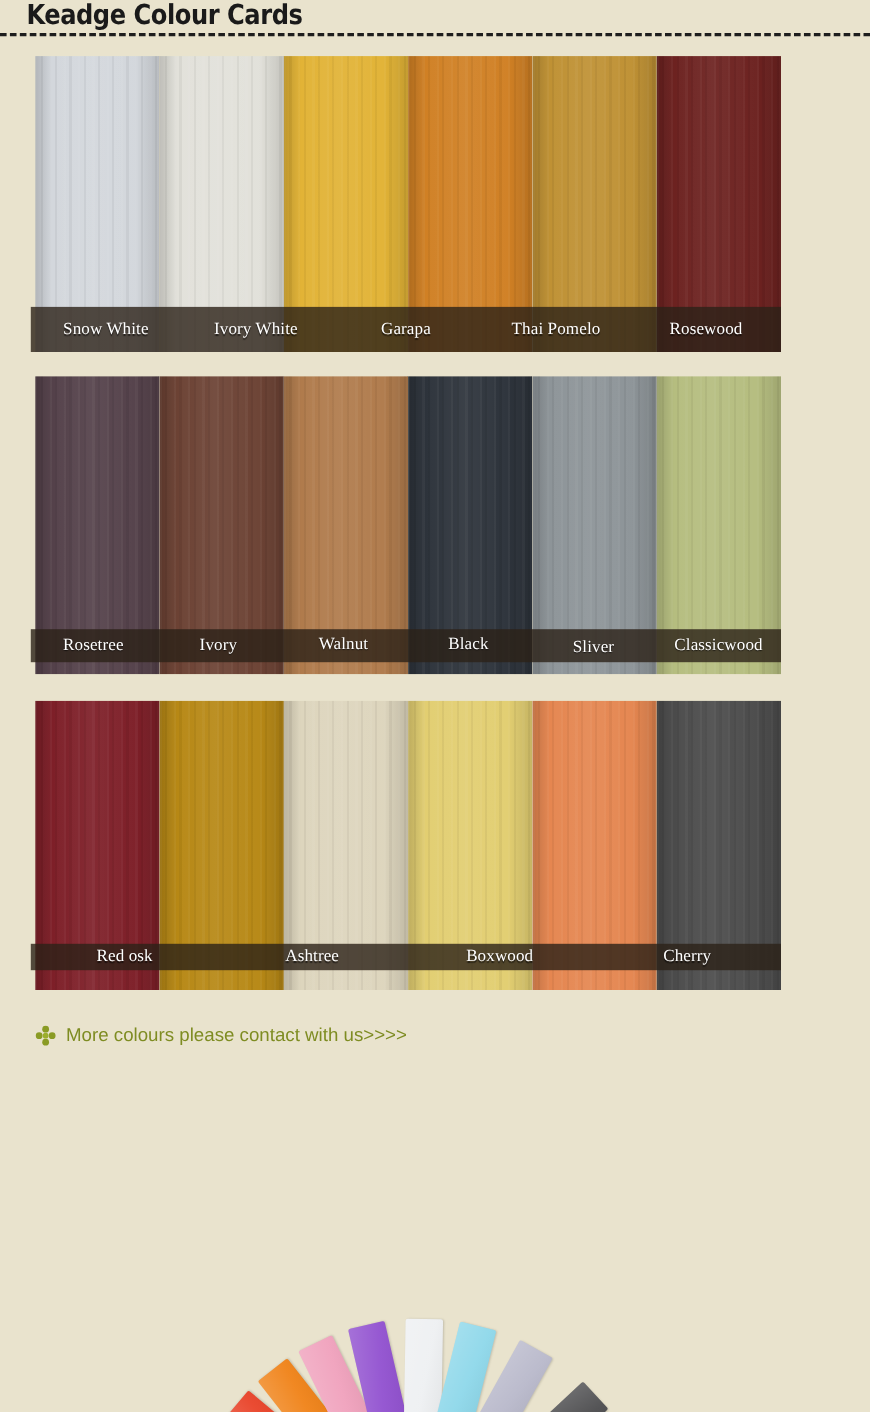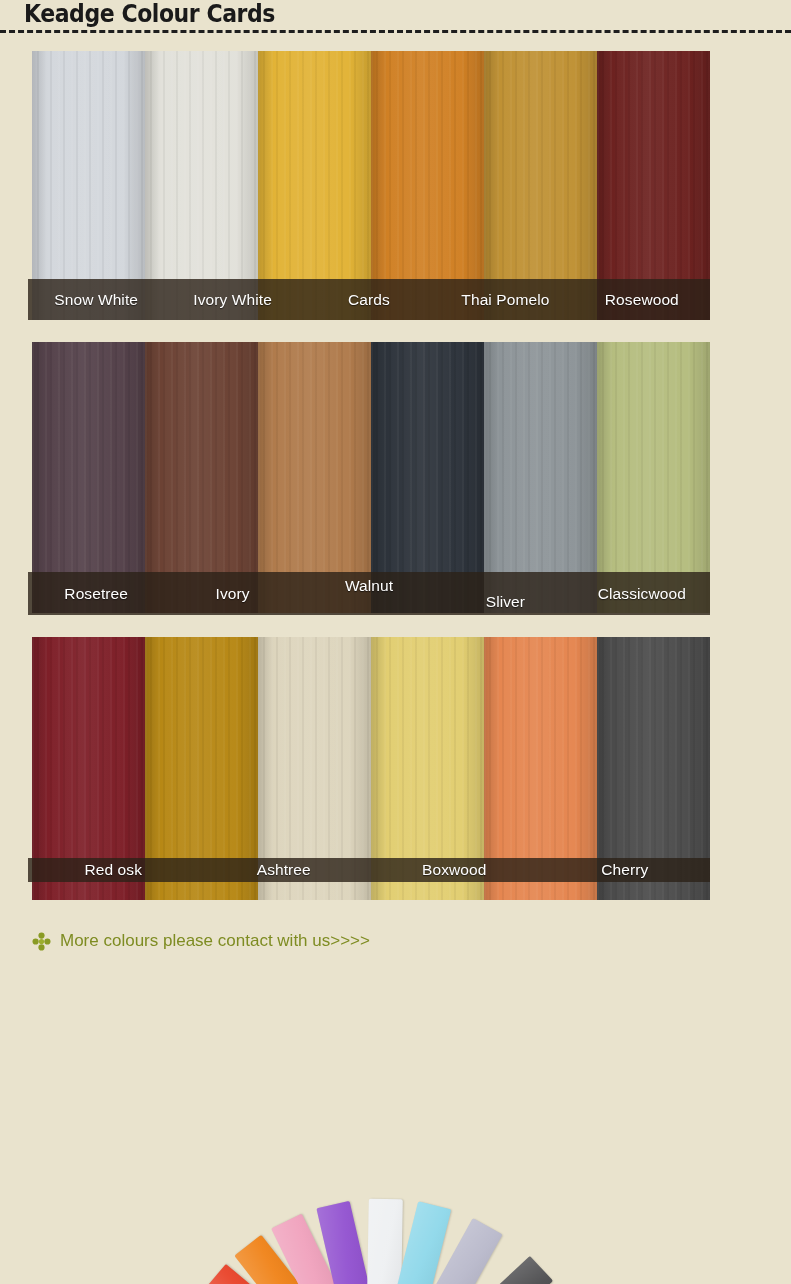--- a/index.html
+++ b/index.html
@@ -102,31 +102,31 @@
   
   .label-bar {
     position: absolute;
     left: 28px;
     width: 682px;
     background: rgba(44,34,24,0.80);
     display: flex;
     pointer-events: none;
   }
   #labels-0 { top: 279px; height: 41px; }
-  #labels-1 { top: 572px; height: 43px; }
+  #labels-1 { top: 572px; height: 30px; }
   #labels-2 { top: 858px; height: 24px; }
 
   .label-cell {
     flex: 1 1 0;
     display: flex;
     align-items: center;
     justify-content: center;
     color: #ffffff;
     font-size: 15.5px;
-    font-family: Liberation Sans, sans-serif;
+    font-family: Liberation Serif, serif;
     text-shadow: 0 1px 1px rgba(0,0,0,0.6);
     white-space: nowrap;
     letter-spacing: 0.1px;
   }
   .label-cell.nudge-up   { align-items: flex-start; padding-top: 5px; }
   .label-cell.nudge-down { align-items: flex-end;   padding-bottom: 4px; }
 
   
   .more-line {
     position: absolute;
@@ -287,28 +287,29 @@
     <div class="swatch-cell">
       <div class="swatch-paint" style="background: rgb(75, 75, 75);"></div>
       <div class="swatch-grain"></div>
       <div class="swatch-shade"></div>
     </div>
   </div>
 
 <div class="label-bar" id="labels-0">
     <div class="label-cell">Snow White</div>
     <div class="label-cell">Ivory White</div>
-    <div class="label-cell">Cards</div>
+    <div class="label-cell">Garapa</div>
     <div class="label-cell">Thai Pomelo</div>
     <div class="label-cell">Rosewood</div>
   </div>
 <div class="label-bar" id="labels-1">
     <div class="label-cell">Rosetree</div>
     <div class="label-cell">Ivory</div>
     <div class="label-cell nudge-up">Walnut</div>
+    <div class="label-cell nudge-up">Black</div>
     <div class="label-cell nudge-down">Sliver</div>
     <div class="label-cell">Classicwood</div>
   </div>
 <div class="label-bar" id="labels-2">
     <div class="label-cell">Red osk</div>
     <div class="label-cell">Ashtree</div>
     <div class="label-cell">Boxwood</div>
     <div class="label-cell">Cherry</div>
   </div>
 

